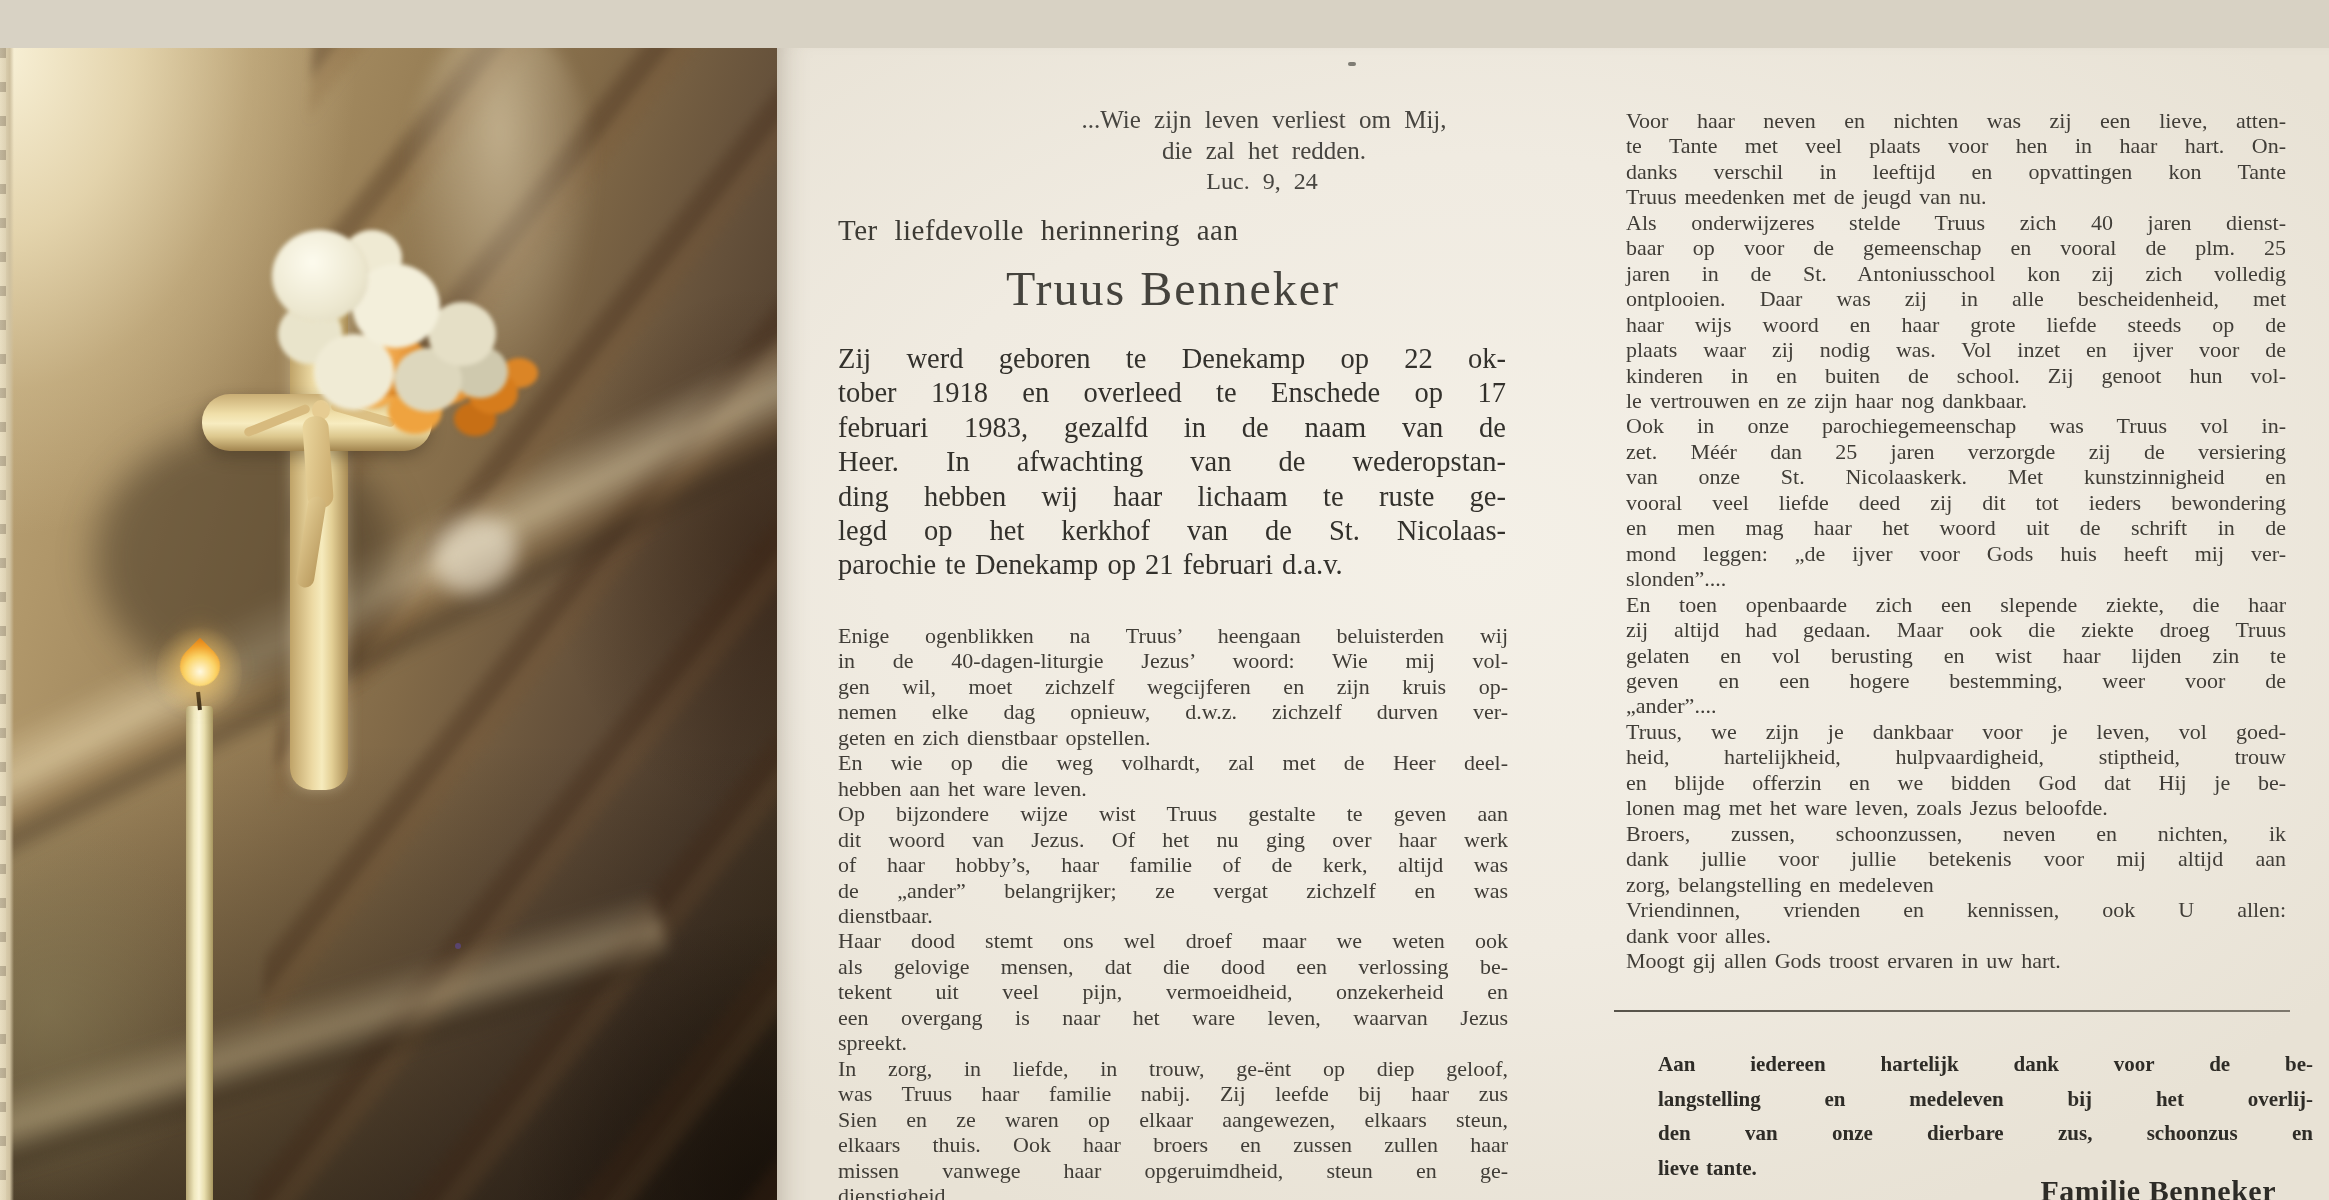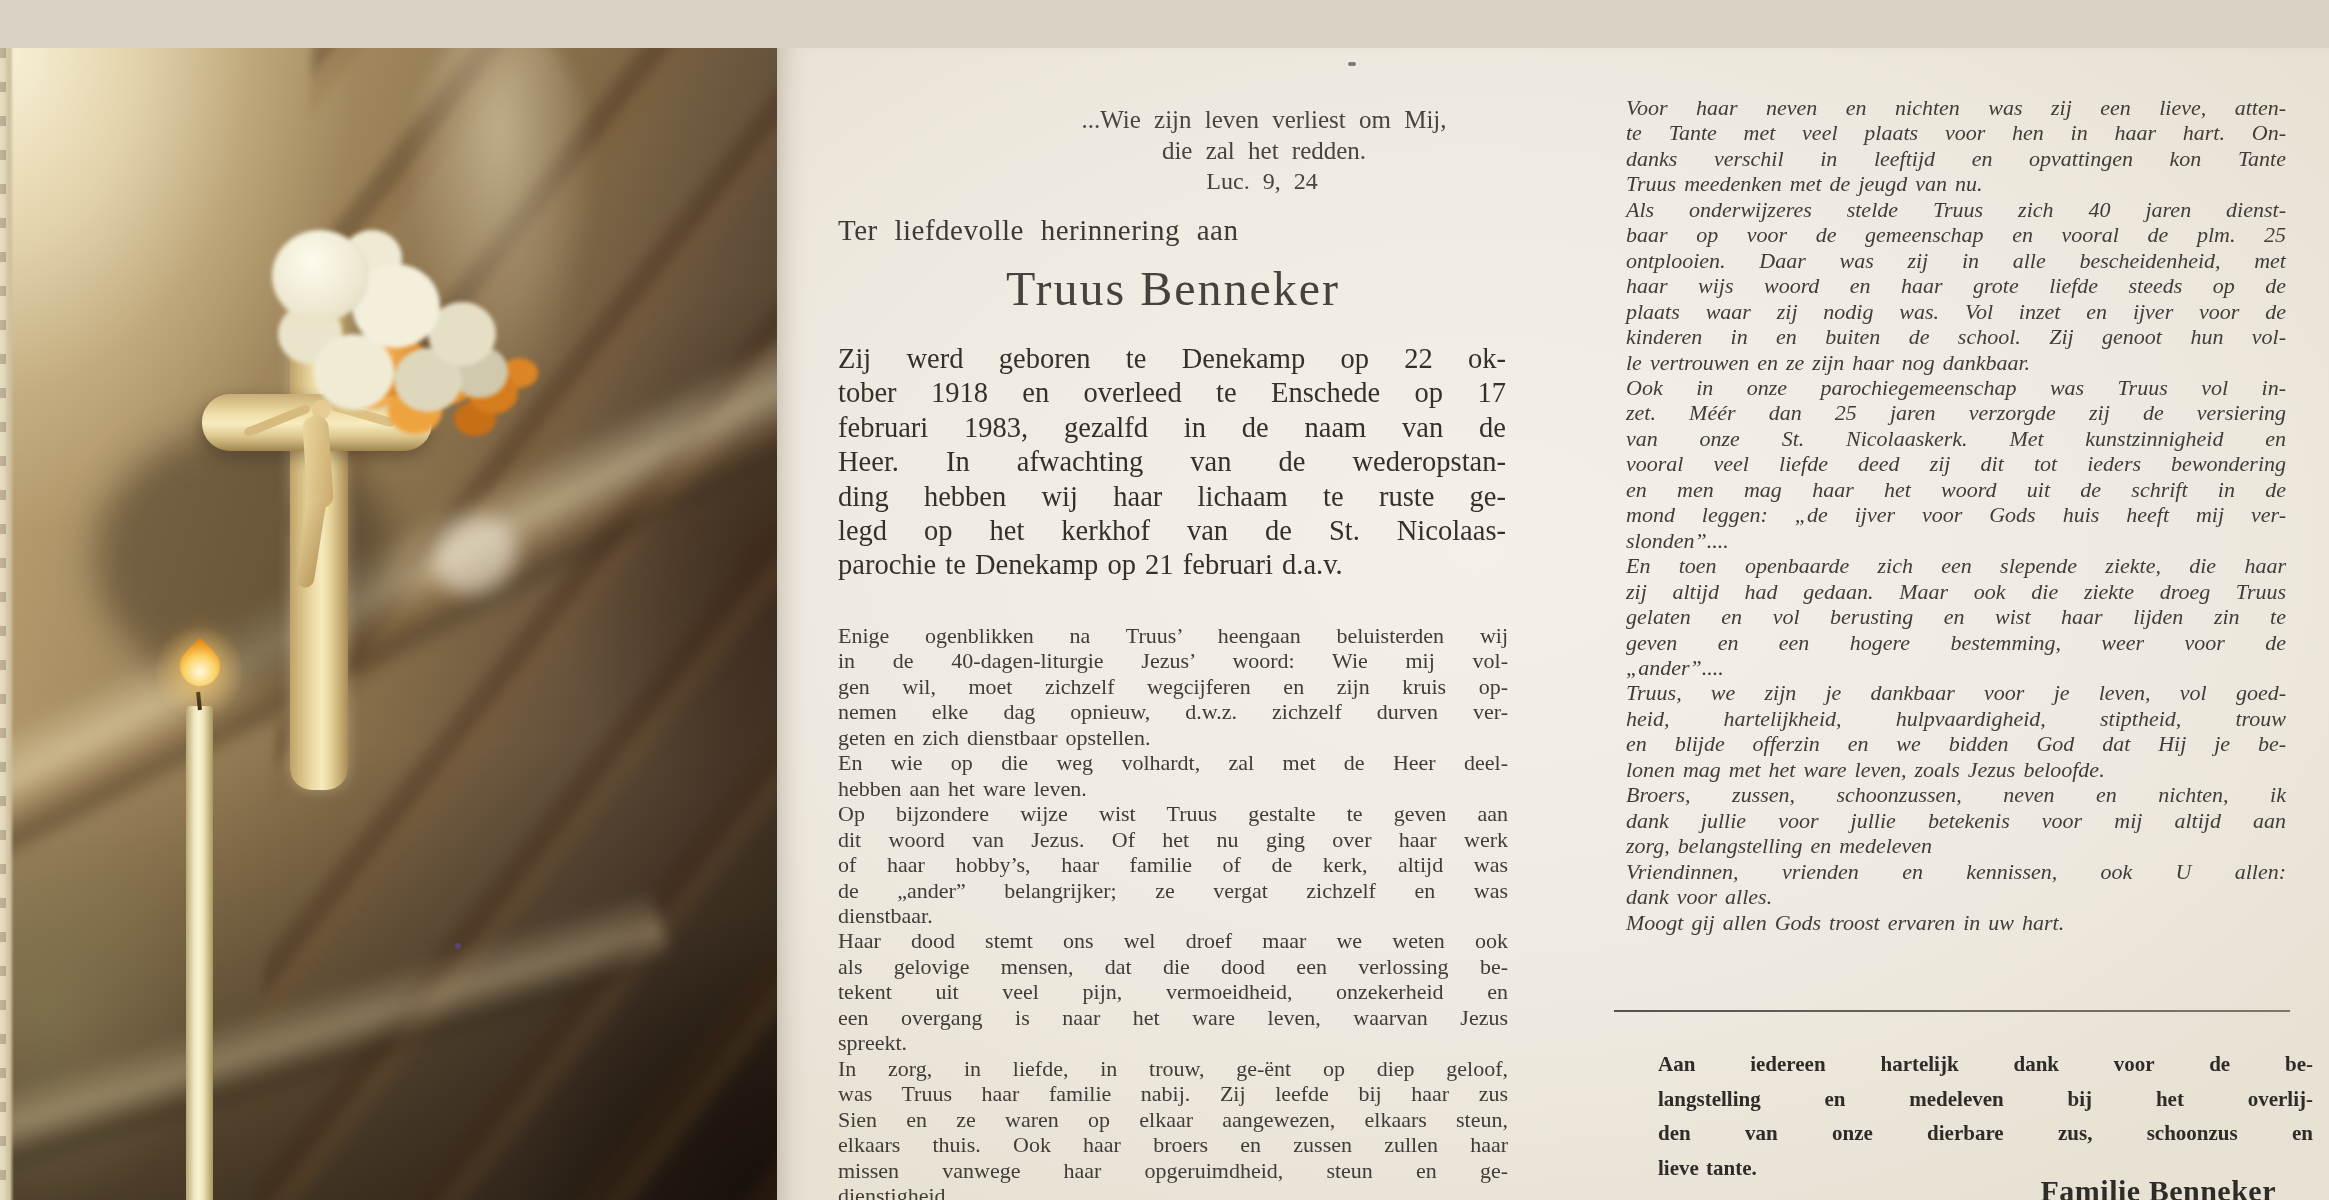--- a/index.html
+++ b/index.html
@@ -85,21 +85,21 @@
 
   .intro-label{left:61px;top:166px;width:670px;text-align:left;font-size:29px;
     letter-spacing:.5px;word-spacing:9px;color:#3c3a34;}
   .deceased-name{left:61px;top:213px;width:670px;text-align:center;font-size:48px;
     letter-spacing:2px;color:#45433d;}
 
   .life-block{left:61px;top:294px;width:668px;font-size:28.5px;color:#33312c;word-spacing:2px;}
   .life-block .line{line-height:34.4px;}
 
   .body-mid{left:61px;top:575px;width:670px;}
-  .body-right{left:849px;top:47px;width:660px;font-style:italic;}
+  .body-right{left:849px;top:60px;width:660px;}
   .bodytext{font-size:22px;color:#403d37;word-spacing:2.5px;}
   .bodytext .line{line-height:25.45px;}
 
   .line{text-align:left;white-space:nowrap;}
   .line.full{white-space:normal;text-align:justify;text-align-last:justify;}
 
   .divider{left:837px;top:962px;width:676px;height:2px;
     background:linear-gradient(90deg,#57534a,#7d786d);}
 
   .thanks-block{left:881px;top:999px;width:655px;font-size:21px;font-weight:bold;
@@ -204,20 +204,21 @@
     <div class="abs body-right bodytext">
         <div>
           <div class="line full">Voor haar neven en nichten was zij een lieve, atten-</div>
           <div class="line full">te Tante met veel plaats voor hen in haar hart. On-</div>
           <div class="line full">danks verschil in leeftijd en opvattingen kon Tante</div>
           <div class="line">Truus meedenken met de jeugd van nu.</div>
         </div>
         <div>
           <div class="line full">Als onderwijzeres stelde Truus zich 40 jaren dienst-</div>
           <div class="line full">baar op voor de gemeenschap en vooral de plm. 25</div>
+          <div class="line full">jaren in de St. Antoniusschool kon zij zich volledig</div>
           <div class="line full">ontplooien. Daar was zij in alle bescheidenheid, met</div>
           <div class="line full">haar wijs woord en haar grote liefde steeds op de</div>
           <div class="line full">plaats waar zij nodig was. Vol inzet en ijver voor de</div>
           <div class="line full">kinderen in en buiten de school. Zij genoot hun vol-</div>
           <div class="line">le vertrouwen en ze zijn haar nog dankbaar.</div>
         </div>
         <div>
           <div class="line full">Ook in onze parochiegemeenschap was Truus vol in-</div>
           <div class="line full">zet. Méér dan 25 jaren verzorgde zij de versiering</div>
           <div class="line full">van onze St. Nicolaaskerk.  Met kunstzinnigheid en</div>

